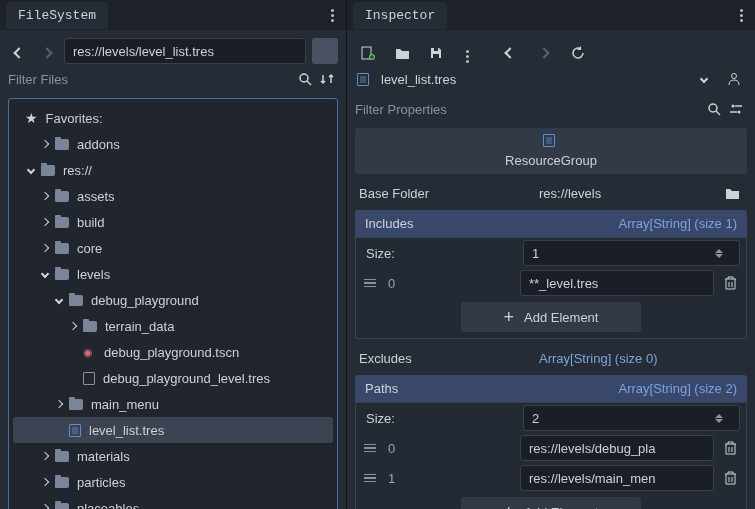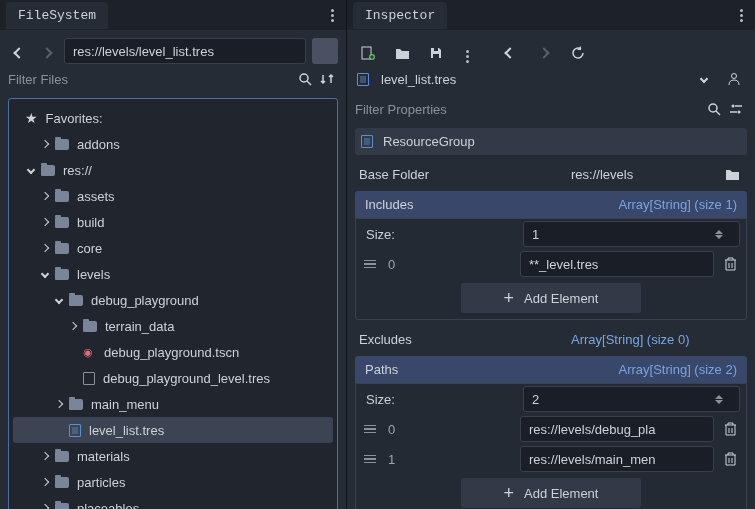--- a/index.html
+++ b/index.html
@@ -37,24 +37,24 @@
 .folder-icon::before { content: ""; position: absolute; top: -2px; left: 0; width: 6px; height: 2px; background: #7a8599; border-radius: 1px 1px 0 0; }
 .star-icon { color: #cdd2d8; font-size: 14px; margin-right: 4px; }
 .resource-icon { width: 12px; height: 13px; border: 1px solid #8b919b; border-radius: 1px; margin-right: 4px; position: relative; }
 .resource-icon.blue { border-color: #5a8fd6; }
 .resource-icon.blue::after { content: ""; position: absolute; top: 2px; left: 2px; right: 2px; bottom: 2px; background: #5a8fd6; opacity: 0.4; }
 .scene-icon { width: 13px; height: 13px; margin-right: 4px; color: #e06b7d; font-size: 11px; }
 .tree-label { color: #cdd2d8; }
 .res-row { display: flex; align-items: center; height: 30px; padding: 0 10px; gap: 8px; }
 .res-name { flex: 1; color: #cdd2d8; }
 .props { flex: 1; overflow: auto; padding: 0 4px 8px 4px; }
-.section-title { background: #333a47; text-align: center; padding: 6px; font-size: 13px; color: #cdd2d8; border-radius: 3px; margin: 4px; display: flex; align-items: center; justify-content: flex-start; gap: 6px; }
+.section-title { background: #333a47; text-align: center; padding: 6px; font-size: 13px; color: #cdd2d8; border-radius: 3px; margin: 4px; display: flex; align-items: center; justify-content: flex-start; gap: 6px; flex-direction: column; }
 .prop-row { display: flex; align-items: center; height: 30px; padding: 0 8px; }
 .prop-label { width: 180px; color: #cdd2d8; }
-.prop-val { flex: 1; color: #cdd2d8; margin-left: 32px; }
+.prop-val { flex: 1; color: #cdd2d8; }
 .prop-val.link { color: #7aa4e0; }
 .group-header { background: #39476a; padding: 6px 10px; color: #cdd2d8; margin: 2px 4px 0 4px; border-radius: 3px 3px 0 0; display: flex; }
 .group-header .gh-label { flex: 1; }
 .group-header .gh-link { color: #7aa4e0; }
 .group-box { border: 1px solid #3a4252; margin: 0 4px 4px 4px; border-radius: 0 0 3px 3px; background: #242a34; }
 .arr-row { display: flex; align-items: center; height: 30px; padding: 0 6px; gap: 6px; justify-content: space-between; }
 .arr-label { width: 155px; color: #cdd2d8; padding-left: 4px; }
 .num-input { flex: 1; background: #1a1f27; border: 1px solid #3a4048; border-radius: 3px; padding: 4px 8px; color: #cdd2d8; font-size: 13px; height: 26px; }
 .updown { width: 18px; display: flex; flex-direction: column; align-items: center; gap: 1px; position: absolute; right: 12px; }
 .num-wrap { flex: 1; position: relative; display: flex; align-items: center; }

